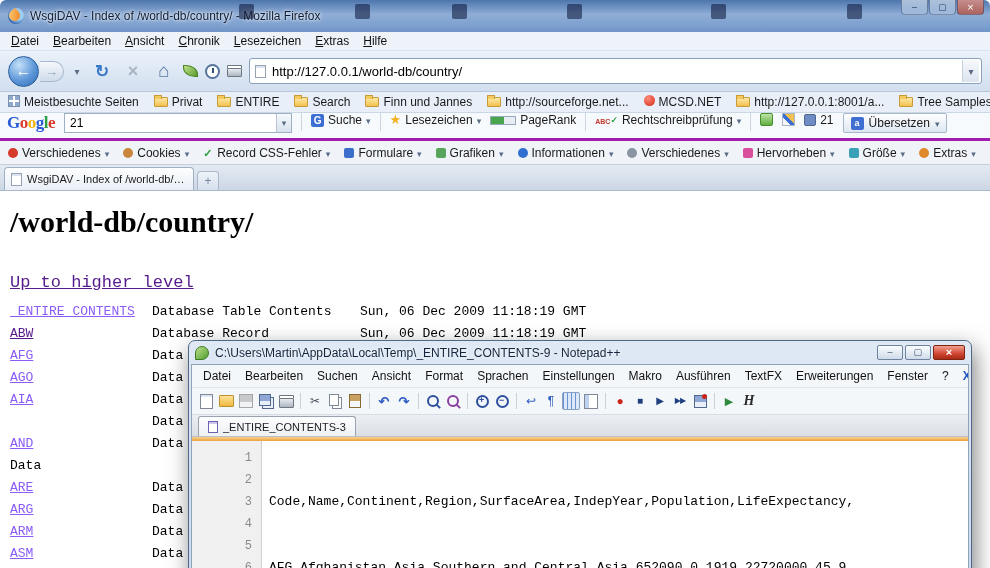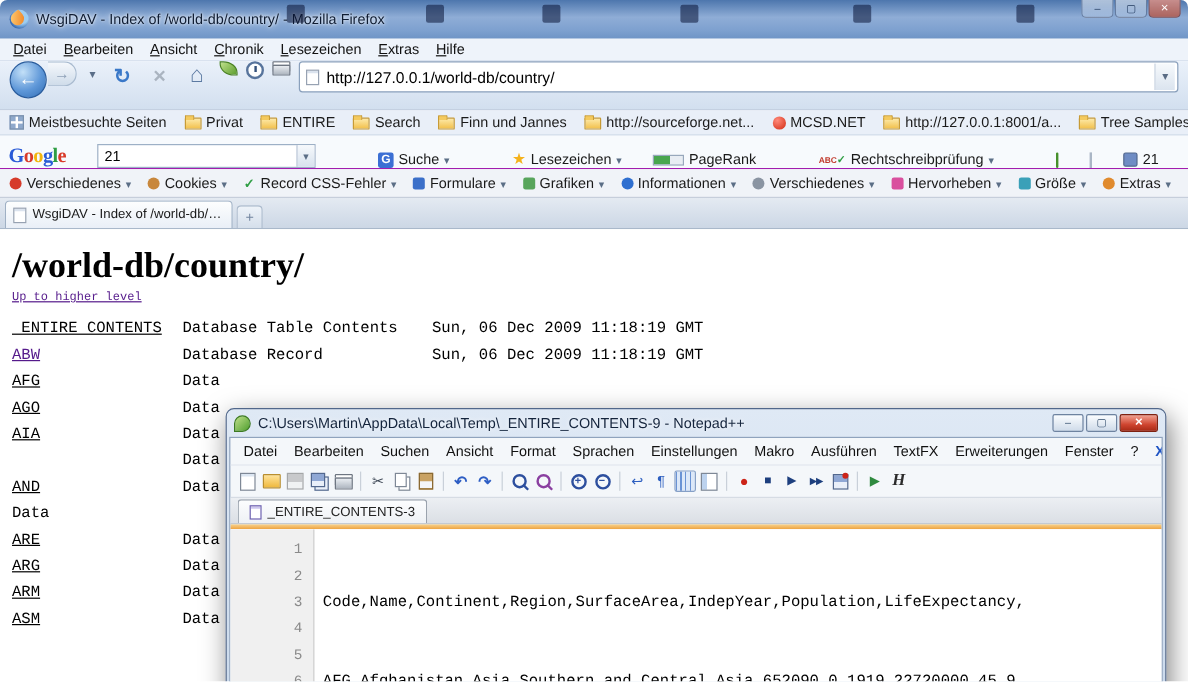--- a/index.html
+++ b/index.html
@@ -22,21 +22,21 @@
   .fcb.max::before{content:"▢"}
   .fcb.close{background:linear-gradient(rgba(240,150,130,.75),rgba(185,70,45,.7));color:#fff}
   .fcb.close::before{content:"×";font-size:11px}
 
   
   .ff-menubar{height:19px;background:#eef3fa;border-bottom:1px solid #d9e2ef;display:flex;align-items:center;padding:0 4px}
   .menu-item{display:inline-block;padding:1px 7px;font-size:12px;color:#111}
   .menu-item::first-letter{text-decoration:underline}
 
   
-  .ff-navbar{height:41px;background:linear-gradient(#eaf1fa,#d2dfef);border-bottom:1px solid #b7c6da;display:flex;padding:0 8px;gap:7px}
+  .ff-navbar{height:41px;background:linear-gradient(#eaf1fa,#d2dfef);border-bottom:1px solid #b7c6da;display:flex;align-items:center;padding:0 8px;gap:7px}
   .btn-back{width:31px;height:31px;border-radius:50%;flex:0 0 auto;border:1px solid #2a5c9c;
     background:radial-gradient(circle at 35% 28%,#c3e0f8,#5e97d8 55%,#2f6cb4);color:#fff;display:flex;align-items:center;justify-content:center}
   .btn-back::before{content:"←";font-size:16px;font-weight:bold}
   .btn-fwd{width:24px;height:21px;border:1px solid #a8bacf;border-left:none;border-radius:0 11px 11px 0;
     background:linear-gradient(#f5f8fc,#cfdcea);color:#90a2b8;display:flex;align-items:center;justify-content:center;margin-left:-6px}
   .btn-fwd::before{content:"→";font-size:13px;font-weight:bold}
   .btn-drop{width:12px;height:21px;display:flex;align-items:center;justify-content:center;color:#5a6e88}
   .btn-drop::before{content:"▾";font-size:10px}
   .nbtn{width:24px;height:24px;display:flex;align-items:center;justify-content:center;border-radius:3px}
   .nbtn.refresh::before{content:"↻";font-size:17px;font-weight:bold;color:#3a78c8}
@@ -47,28 +47,28 @@
   .ico-clock::before{content:"";position:absolute;left:5px;top:2px;width:1.5px;height:5px;background:#33507a}
   .ico-print{width:15px;height:9px;background:linear-gradient(#e8ecf1,#aeb6c0);border:1px solid #6e7682;border-radius:1px;box-shadow:0 -3px 0 -1px #fff,0 -3px 0 0 #6e7682;margin-top:3px}
   .urlbar{flex:1;height:26px;background:#fff;border:1px solid #8aa0bc;border-radius:3px;display:flex;align-items:center;padding:0 2px 0 5px}
   .ico-doc{width:11px;height:13px;background:#fff;border:1px solid #97a2b2;box-shadow:inset 0 2px 0 #dbe3ee;flex:0 0 auto}
   .url-input{flex:1;border:none;outline:none;font-family:"Liberation Sans",sans-serif;font-size:13px;color:#000;padding:0 6px;background:transparent}
   .url-drop{width:17px;height:22px;border-left:1px solid #c6d1e0;background:linear-gradient(#f6f9fc,#dbe4ef);display:flex;align-items:center;justify-content:center;color:#5a6c84}
   .url-drop::before{content:"▾";font-size:10px}
 
   
   .ff-bookmarks{height:21px;background:#e9eff8;border-bottom:1px solid #ccd7e6;display:flex;align-items:center;padding:0 8px;gap:15px;white-space:nowrap;overflow:hidden}
-  .bm{display:flex;align-items:center;gap:4px;font-size:12px;color:#1a1a1a}
+  .bm{display:flex;gap:4px;font-size:12px;color:#1a1a1a}
   .ico-folder{width:14px;height:10px;background:linear-gradient(#fde9a7,#f2c14e);border:1px solid #c79b36;border-radius:1px;position:relative;margin-top:2px;flex:0 0 auto}
   .ico-folder::before{content:"";position:absolute;top:-3px;left:-1px;width:6px;height:3px;background:#f4ca5e;border:1px solid #c79b36;border-bottom:none;border-radius:1px 1px 0 0}
   .ico-grid{width:12px;height:12px;background:linear-gradient(#fff,#fff) center/2px 100% no-repeat,linear-gradient(#fff,#fff) center/100% 2px no-repeat,#8fa9cc;border:1px solid #7a91ad;flex:0 0 auto}
   .ico-ball{width:11px;height:11px;border-radius:50%;background:radial-gradient(circle at 35% 30%,#ff8a7a,#d22a12);flex:0 0 auto}
 
   
-  .ff-googlebar{height:28px;background:#f7fafd;border-bottom:1px solid #a21caf;display:flex;align-items:flex-end;padding:0 7px;gap:26px;white-space:nowrap;overflow:hidden}
+  .ff-googlebar{height:28px;background:#f7fafd;border-bottom:3px solid #a21caf;display:flex;align-items:flex-start;padding:0 7px;gap:9px;white-space:nowrap;overflow:hidden}
   .glogo{font-family:"Liberation Serif",serif;font-weight:bold;font-size:17px;letter-spacing:-.5px}
   .gl0,.gl3{color:#2a5bd7}.gl1,.gl5{color:#d93b2a}.gl2{color:#f2b50f}.gl4{color:#2f9e44}
   .gsearch{width:228px;height:20px;border:1px solid #9db0c6;background:#fff;display:flex;align-items:center}
   .gsearch input{flex:1;border:none;outline:none;font-size:12px;padding:0 5px;background:transparent}
   .gsearch-drop{width:15px;height:100%;background:linear-gradient(#f6f9fc,#d8e2ee);border-left:1px solid #b6c4d6;display:flex;align-items:center;justify-content:center;color:#5b6e86}
   .gsearch-drop::before{content:"▾";font-size:9px}
   .gsep{width:1px;height:18px;background:#ccd5e2}
   .gbtn{display:flex;align-items:center;gap:4px;color:#1a1a1a;font-size:12px}
   .caret{color:#5b6e86}
   .caret::before{content:"▾";font-size:9px}
@@ -100,25 +100,25 @@
   
   .ff-tabbar{height:26px;background:linear-gradient(#e4eaf2,#ccd7e5);border-bottom:1px solid #a9b8ca;display:flex;align-items:flex-end;padding:2px 4px 0}
   .tab{width:190px;height:23px;background:linear-gradient(#fdfefe,#e9eff7);border:1px solid #9fb0c4;border-bottom:none;border-radius:4px 4px 0 0;display:flex;align-items:center;gap:5px;padding:0 6px;font-size:11px;color:#1a1a1a}
   .tab-label{white-space:nowrap;overflow:hidden;text-overflow:ellipsis}
   .tab-stub{width:22px;height:19px;background:linear-gradient(#eef3f9,#d5dfeb);border:1px solid #a9b8ca;border-bottom:none;border-radius:4px 4px 0 0;margin-left:3px;color:#7386a0;display:flex;align-items:center;justify-content:center}
   .tab-stub::before{content:"+";font-size:12px}
 
   
   .ff-content{position:relative;height:381px;background:#fff;padding-left:10px;overflow:hidden}
   .page-heading{font-family:"Liberation Serif",serif;font-size:30px;font-weight:bold;padding-top:14px;color:#000}
-  .up-link{display:inline-block;font-family:"Liberation Mono",monospace;font-size:10px;color:#551a8b;text-decoration:underline;cursor:pointer}
+  .up-link{display:inline-block;margin-top:34px;font-family:"Liberation Mono",monospace;font-size:17px;color:#551a8b;text-decoration:underline;cursor:pointer}
   .listing{margin-top:9px;font-family:"Liberation Mono",monospace;font-size:13px;line-height:22px}
   .lrow{display:flex;white-space:pre}
   .lc1{width:142px}.lc2{width:208px}
-  a.entry{color:#000000;text-decoration:underline;cursor:pointer}
+  a.entry{color:#8b5cf6;text-decoration:underline;cursor:pointer}
   a.entry.visited{color:#551a8b}
 
   
   .np{position:absolute;left:188px;top:340px;width:784px;height:300px;z-index:5;display:flex;flex-direction:column;
     background:linear-gradient(#dfe9f5,#c6d6e9);border:1px solid #51678a;border-radius:7px 7px 0 0;
     box-shadow:3px 8px 22px rgba(0,0,0,.5)}
   .np-titlebar{height:23px;display:flex;align-items:center;gap:6px;padding:0 6px;flex:0 0 auto}
   .np-ico{width:14px;height:14px;border-radius:50% 50% 50% 0;background:linear-gradient(135deg,#bfe08a,#4f9e2f);border:1px solid #3c7a22;flex:0 0 auto}
   .np-title{flex:1;font-size:12px;color:#14243c;white-space:nowrap;overflow:hidden;text-overflow:ellipsis;text-shadow:0 0 4px rgba(255,255,255,.9)}
   .np-controls{display:flex;gap:2px;flex:0 0 auto}

